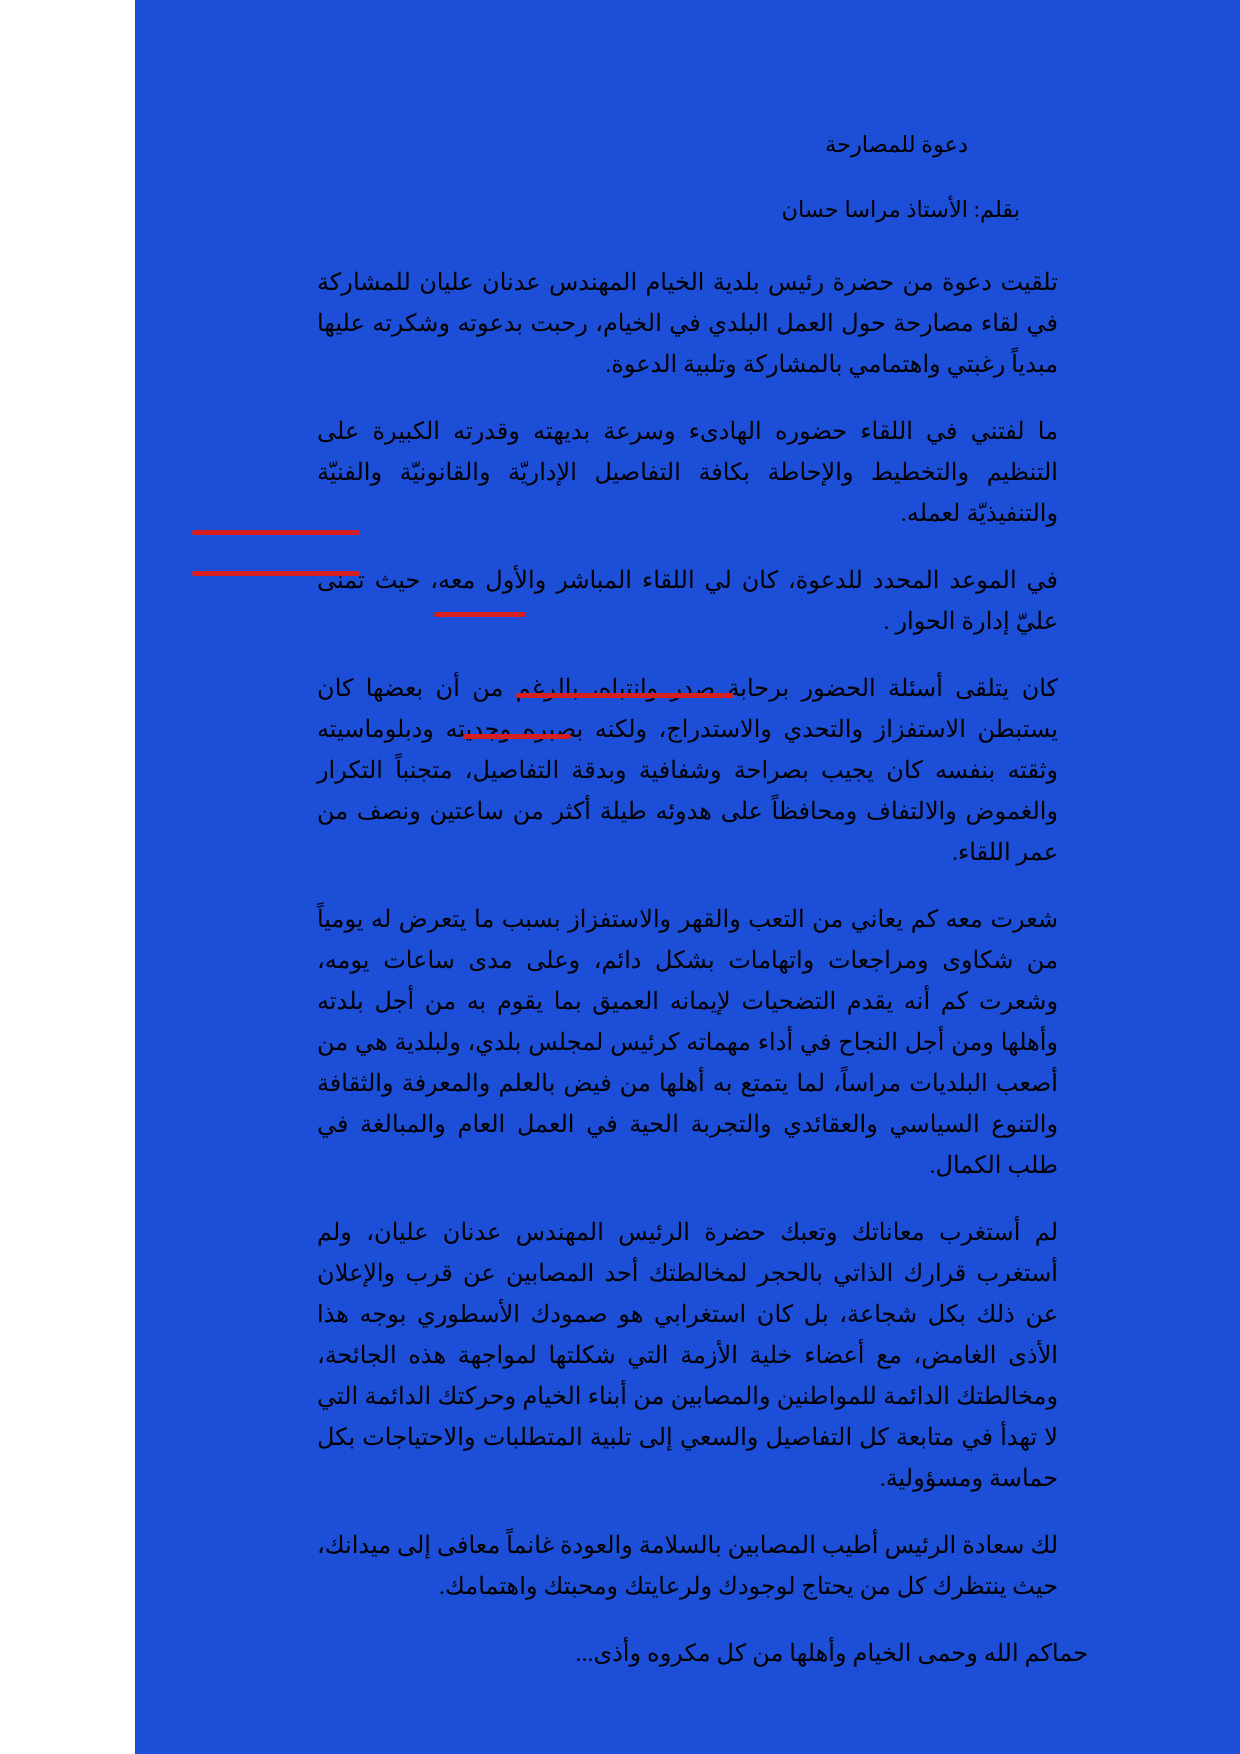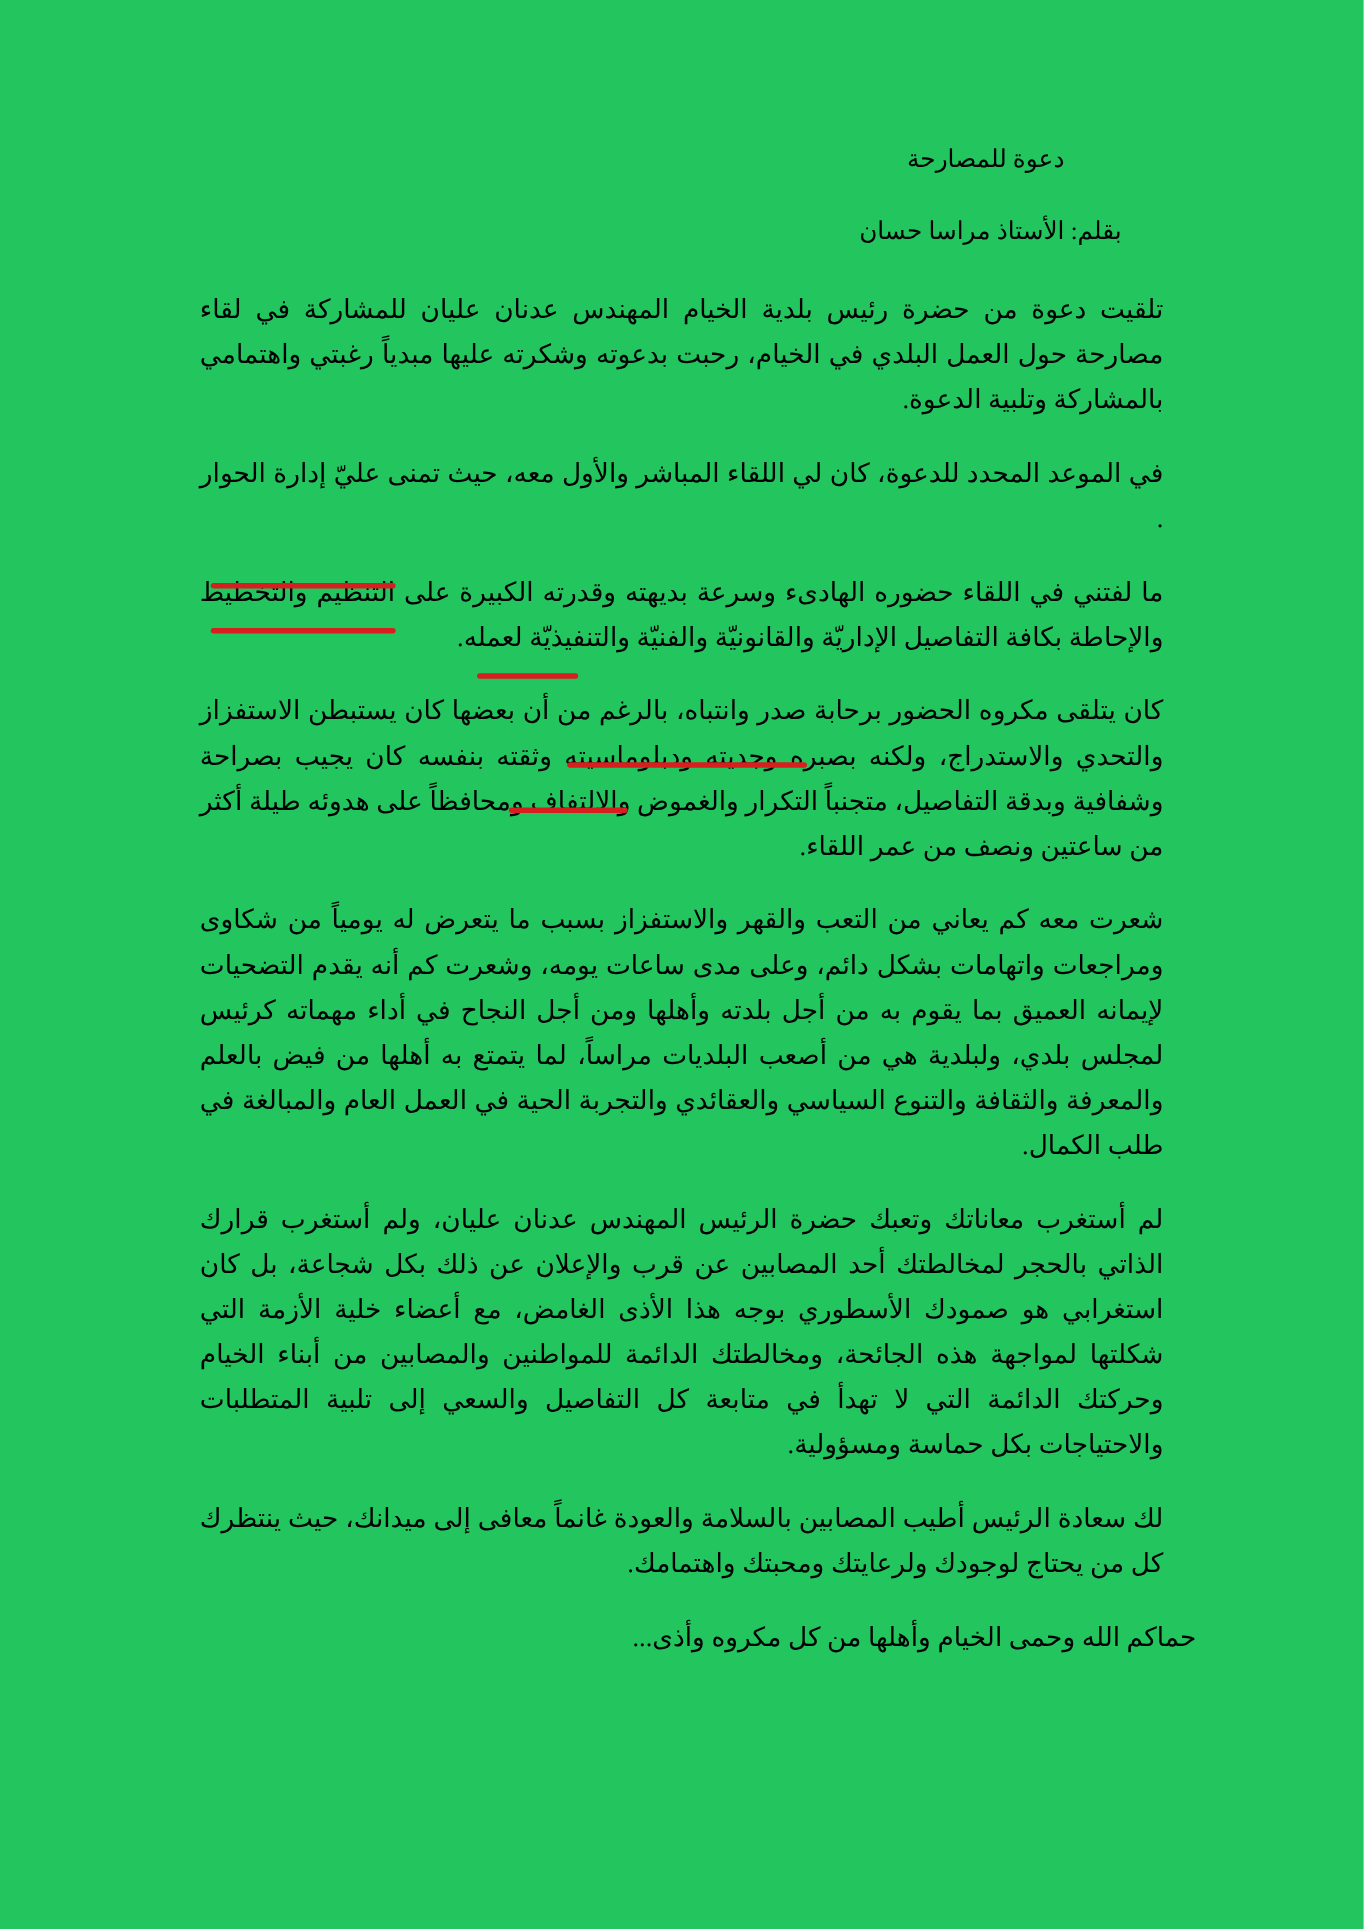--- a/index.html
+++ b/index.html
@@ -10,23 +10,23 @@
   }
   body {
     width: 1240px;
     height: 1754px;
     font-family: "Liberation Serif", "DejaVu Serif", serif;
     color: #000000;
     overflow: hidden;
   }
   .page {
     position: relative;
-    width: 1240px;
+    width: 1105px;
     height: 1754px;
-    background: #22c55e;
+    background: #1d4ed8;
     box-sizing: border-box;
     margin-left: 16px;
   }
   .content {
     position: absolute;
     top: 128px;
     right: 272px;
     left: 182px;
     direction: rtl;
     text-align: justify;
@@ -92,26 +92,26 @@
     </div>
 
     <div class="byline-block">
       <p class="byline">بقلم: الأستاذ مراسا حسان</p>
     </div>
 
     <div class="body-block">
 
       <p class="para">تلقيت دعوة من حضرة رئيس بلدية الخيام المهندس عدنان عليان للمشاركة في لقاء مصارحة حول العمل البلدي في الخيام، رحبت بدعوته وشكرته عليها مبدياً رغبتي واهتمامي بالمشاركة وتلبية الدعوة.</p>
 
+      <p class="para">ما لفتني في اللقاء حضوره الهادىء وسرعة بديهته وقدرته الكبيرة على التنظيم والتخطيط والإحاطة بكافة التفاصيل الإداريّة والقانونيّة والفنيّة والتنفيذيّة لعمله.</p>
+
       <p class="para">في الموعد المحدد للدعوة، كان لي اللقاء المباشر والأول معه، حيث تمنى عليّ إدارة الحوار .</p>
 
-      <p class="para">ما لفتني في اللقاء حضوره الهادىء وسرعة بديهته وقدرته الكبيرة على التنظيم والتخطيط والإحاطة بكافة التفاصيل الإداريّة والقانونيّة والفنيّة والتنفيذيّة لعمله.</p>
-
       <p class="para">
-        <span>كان يتلقى مكروه الحضور برحابة صدر وانتباه، بالرغم من أن بعضها كان يستبطن الاستفزاز والتحدي والاستدراج، ولكنه بصبره وجديته ودبلوماسيته وثقته بنفسه كان يجيب بصراحة وشفافية وبدقة التفاصيل، متجنباً التكرار والغموض والالتفاف ومحافظاً على هدوئه طيلة أكثر من ساعتين ونصف من عمر اللقاء.</span>
+        <span>كان يتلقى أسئلة الحضور برحابة صدر وانتباه، بالرغم من أن بعضها كان يستبطن الاستفزاز والتحدي والاستدراج، ولكنه بصبره وجديته ودبلوماسيته وثقته بنفسه كان يجيب بصراحة وشفافية وبدقة التفاصيل، متجنباً التكرار والغموض والالتفاف ومحافظاً على هدوئه طيلة أكثر من ساعتين ونصف من عمر اللقاء.</span>
       </p>
 
       <p class="para">
         <span>شعرت معه كم يعاني من التعب والقهر والاستفزاز بسبب ما يتعرض له يومياً من شكاوى ومراجعات واتهامات بشكل دائم، وعلى مدى ساعات يومه، وشعرت كم أنه يقدم التضحيات لإيمانه العميق بما يقوم به من أجل بلدته وأهلها ومن أجل النجاح في أداء مهماته كرئيس لمجلس بلدي، ولبلدية هي من أصعب البلديات مراساً، لما يتمتع به أهلها من فيض بالعلم والمعرفة والثقافة والتنوع السياسي والعقائدي والتجربة الحية في العمل العام والمبالغة في طلب الكمال.</span>
       </p>
 
       <p class="para">لم أستغرب معاناتك وتعبك حضرة الرئيس المهندس عدنان عليان، ولم أستغرب قرارك الذاتي بالحجر لمخالطتك أحد المصابين عن قرب والإعلان عن ذلك بكل شجاعة، بل كان استغرابي هو صمودك الأسطوري بوجه هذا الأذى الغامض، مع أعضاء خلية الأزمة التي شكلتها لمواجهة هذه الجائحة، ومخالطتك الدائمة للمواطنين والمصابين من أبناء الخيام وحركتك الدائمة التي لا تهدأ في متابعة كل التفاصيل والسعي إلى تلبية المتطلبات والاحتياجات بكل حماسة ومسؤولية.</p>
 
       <p class="para">لك سعادة الرئيس أطيب المصابين بالسلامة والعودة غانماً معافى إلى ميدانك، حيث ينتظرك كل من يحتاج لوجودك ولرعايتك ومحبتك واهتمامك.</p>
 

